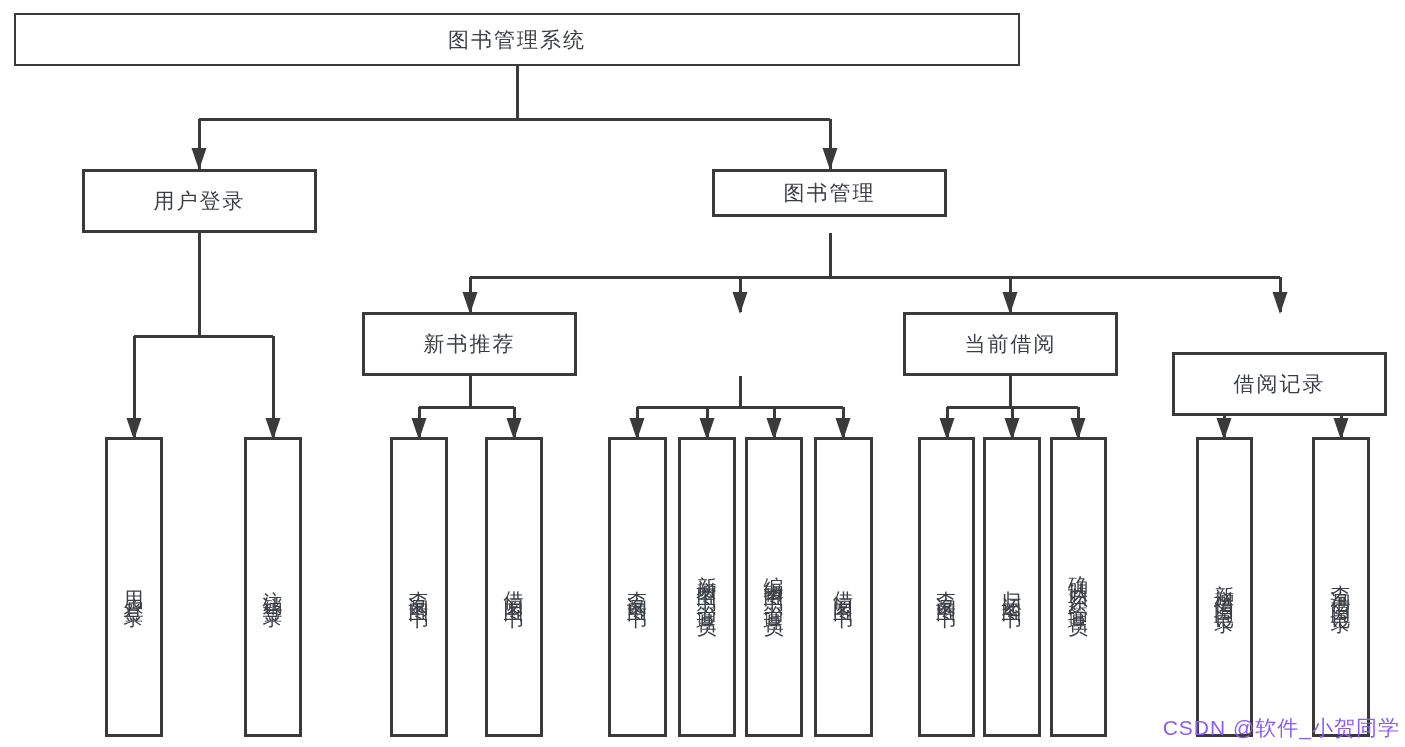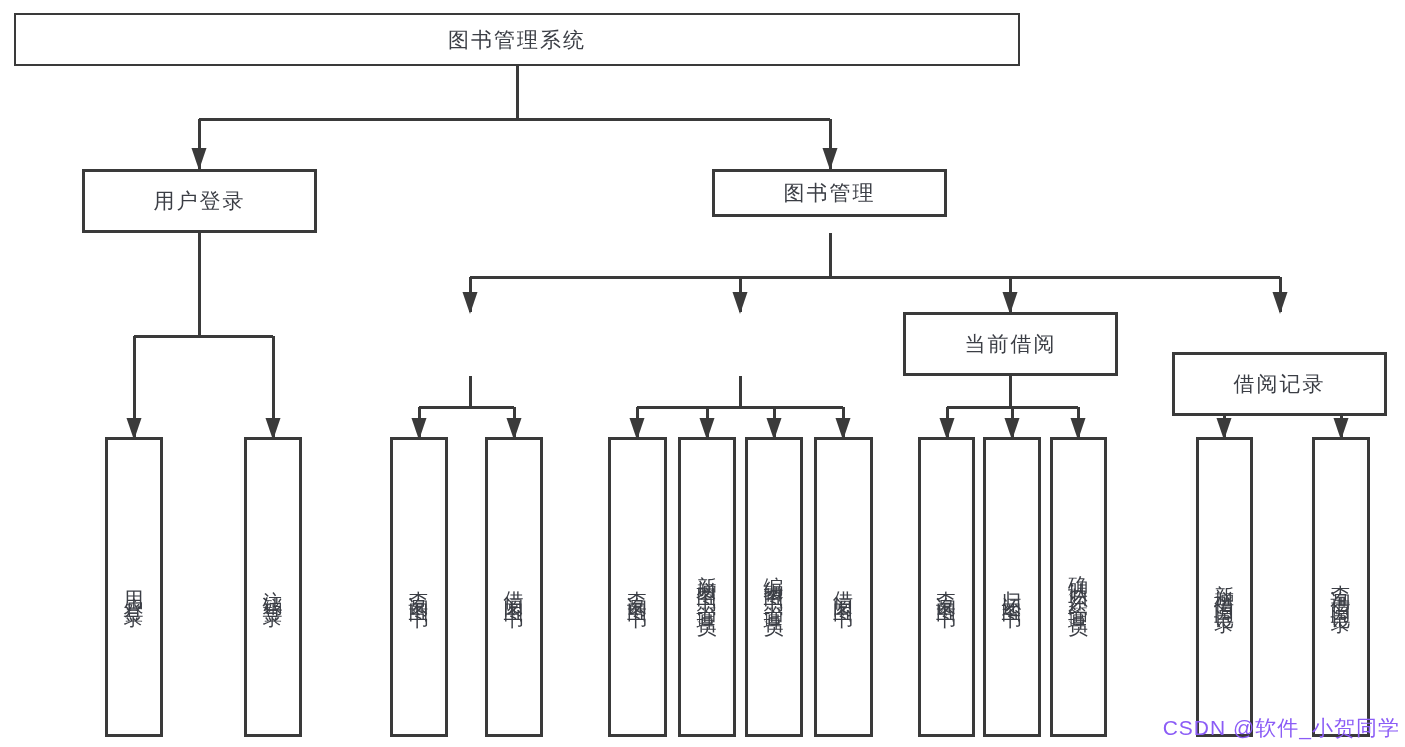--- a/index.html
+++ b/index.html
@@ -85,20 +85,23 @@
     <span>图书管理系统</span>
   </div>
 
   <div class="node" style="left:82px; top:169px; width:235px; height:64px;">
     <span>用户登录</span>
   </div>
   <div class="node" style="left:712px; top:169px; width:235px; height:48px;">
     <span>图书管理</span>
   </div>
 
+  <div class="node" style="left:362px; top:312px; width:215px; height:64px;">
+    <span>新书推荐</span>
+  </div>
   <div class="node" style="left:903px; top:312px; width:215px; height:64px;align-items:center;">
     <span>当前借阅</span>
   </div>
   <div class="node" style="left:1172px; top:312px; width:215px; height:64px;margin-top:40px;">
     <span>借阅记录</span>
   </div>
 
   <div class="node leaf" style="left:105px; top:437px; width:58px; height:300px;">
     <span>用户登录</span>
   </div>

